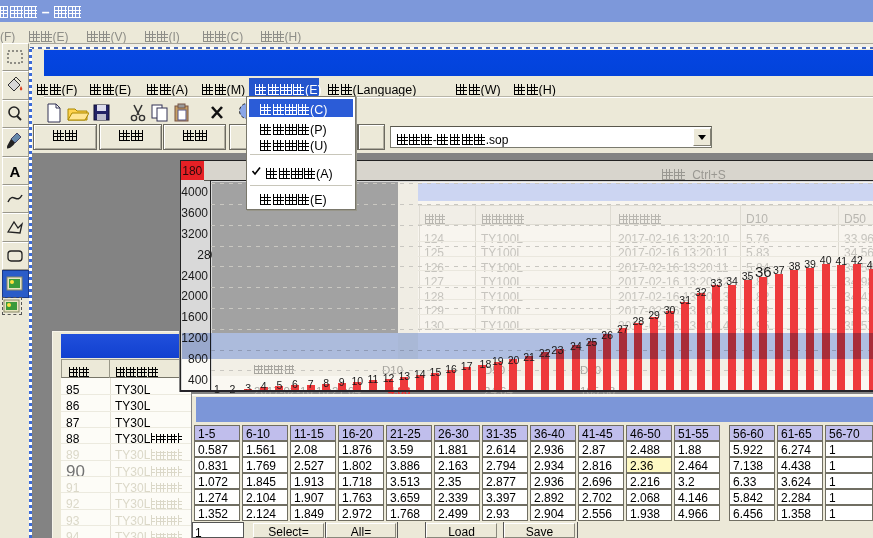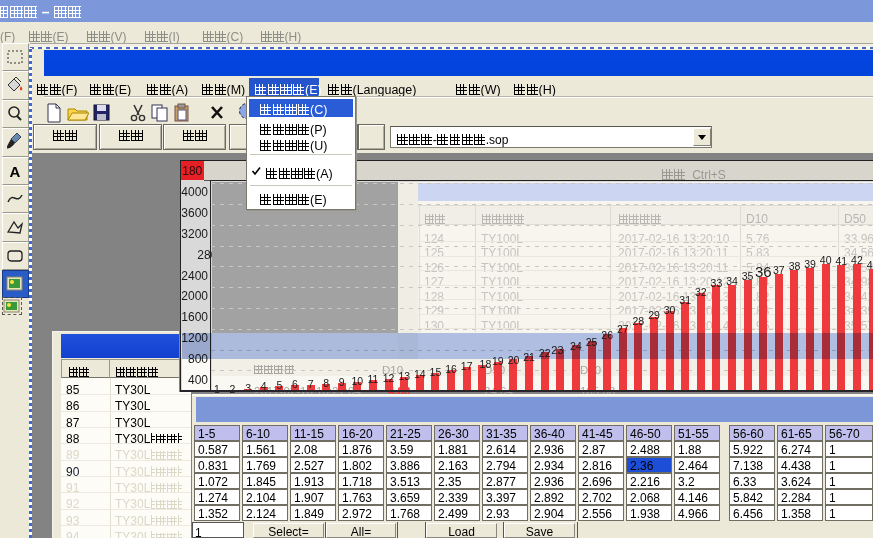--- a/index.html
+++ b/index.html
@@ -331,21 +331,21 @@
 <div class="ab" style="left:9px;top:79.55000000000001px;width:130px;height:1px;background:#eceadf"></div>
 <div class="ab" style="left:14px;top:81.69999999999999px;"><span style="font-size:12px;color:#000">87</span></div>
 <div class="ab" style="left:63px;top:81.69999999999999px;"><span style="font-size:12px;color:#000">TY30L</span></div>
 <div class="ab" style="left:9px;top:95.89999999999998px;width:130px;height:1px;background:#eceadf"></div>
 <div class="ab" style="left:14px;top:98.05000000000001px;"><span style="font-size:12px;color:#000">88</span></div>
 <div class="ab" style="left:63px;top:98.05000000000001px;"><span style="font-size:12px;color:#000">TY30L<i class="hb"></i><i class="hs"></i><i class="hs"></i><i class="hb"></i></span></div>
 <div class="ab" style="left:9px;top:112.25px;width:130px;height:1px;background:#eceadf"></div>
 <div class="ab" style="left:14px;top:114.39999999999998px;"><span style="font-size:12px;color:#dbd8c8">89</span></div>
 <div class="ab" style="left:63px;top:114.39999999999998px;"><span style="font-size:12px;color:#dbd8c8">TY30L<i class="hb"></i><i class="hs"></i><i class="hs"></i><i class="hb"></i></span></div>
 <div class="ab" style="left:9px;top:128.59999999999997px;width:130px;height:1px;background:#eceadf"></div>
-<div class="ab" style="left:14px;top:130.75px;"><span style="font-size:12px;color:#0f172a">90</span></div>
+<div class="ab" style="left:14px;top:130.75px;"><span style="font-size:17px;color:#737373">90</span></div>
 <div class="ab" style="left:63px;top:130.75px;"><span style="font-size:12px;color:#dbd8c8">TY30L<i class="hb"></i><i class="hs"></i><i class="hs"></i><i class="hb"></i></span></div>
 <div class="ab" style="left:9px;top:144.95px;width:130px;height:1px;background:#eceadf"></div>
 <div class="ab" style="left:14px;top:147.10000000000002px;"><span style="font-size:12px;color:#dbd8c8">91</span></div>
 <div class="ab" style="left:63px;top:147.10000000000002px;"><span style="font-size:12px;color:#dbd8c8">TY30L<i class="hb"></i><i class="hs"></i><i class="hs"></i><i class="hb"></i></span></div>
 <div class="ab" style="left:9px;top:161.3px;width:130px;height:1px;background:#eceadf"></div>
 <div class="ab" style="left:14px;top:163.45000000000005px;"><span style="font-size:12px;color:#dbd8c8">92</span></div>
 <div class="ab" style="left:63px;top:163.45000000000005px;"><span style="font-size:12px;color:#dbd8c8">TY30L<i class="hb"></i><i class="hs"></i><i class="hs"></i><i class="hb"></i></span></div>
 <div class="ab" style="left:9px;top:177.65000000000003px;width:130px;height:1px;background:#eceadf"></div>
 <div class="ab" style="left:14px;top:179.8px;"><span style="font-size:12px;color:#dbd8c8">93</span></div>
 <div class="ab" style="left:63px;top:179.8px;"><span style="font-size:12px;color:#dbd8c8">TY30L<i class="hb"></i><i class="hs"></i><i class="hs"></i><i class="hb"></i></span></div>
@@ -407,21 +407,21 @@
 <div class="ab" style="left:530px;top:488.5px;width:46px;height:16.5px;background:#fff;border:1px solid #706e62;font-size:12px;padding:1px 0 0 3px">2.892</div>
 <div class="ab" style="left:530px;top:504.5px;width:46px;height:16.5px;background:#fff;border:1px solid #706e62;font-size:12px;padding:1px 0 0 3px">2.904</div>
 <div class="ab" style="left:578px;top:424.5px;width:46px;height:16px;background:#c0beec;border:1px solid #706e62;font-size:12px;padding:1px 0 0 3px">41-45</div>
 <div class="ab" style="left:578px;top:440.5px;width:46px;height:16.5px;background:#fff;border:1px solid #706e62;font-size:12px;padding:1px 0 0 3px">2.87</div>
 <div class="ab" style="left:578px;top:456.5px;width:46px;height:16.5px;background:#fff;border:1px solid #706e62;font-size:12px;padding:1px 0 0 3px">2.816</div>
 <div class="ab" style="left:578px;top:472.5px;width:46px;height:16.5px;background:#fff;border:1px solid #706e62;font-size:12px;padding:1px 0 0 3px">2.696</div>
 <div class="ab" style="left:578px;top:488.5px;width:46px;height:16.5px;background:#fff;border:1px solid #706e62;font-size:12px;padding:1px 0 0 3px">2.702</div>
 <div class="ab" style="left:578px;top:504.5px;width:46px;height:16.5px;background:#fff;border:1px solid #706e62;font-size:12px;padding:1px 0 0 3px">2.556</div>
 <div class="ab" style="left:626px;top:424.5px;width:46px;height:16px;background:#c0beec;border:1px solid #706e62;font-size:12px;padding:1px 0 0 3px">46-50</div>
 <div class="ab" style="left:626px;top:440.5px;width:46px;height:16.5px;background:#fff;border:1px solid #706e62;font-size:12px;padding:1px 0 0 3px">2.488</div>
-<div class="ab" style="left:626px;top:456.5px;width:46px;height:16.5px;background:#1d4ed8;border:1px solid #706e62;font-size:12px;padding:1px 0 0 3px">2.36</div>
+<div class="ab" style="left:626px;top:456.5px;width:46px;height:16.5px;background:#fef9c3;border:1px solid #706e62;font-size:12px;padding:1px 0 0 3px">2.36</div>
 <div class="ab" style="left:626px;top:472.5px;width:46px;height:16.5px;background:#fff;border:1px solid #706e62;font-size:12px;padding:1px 0 0 3px">2.216</div>
 <div class="ab" style="left:626px;top:488.5px;width:46px;height:16.5px;background:#fff;border:1px solid #706e62;font-size:12px;padding:1px 0 0 3px">2.068</div>
 <div class="ab" style="left:626px;top:504.5px;width:46px;height:16.5px;background:#fff;border:1px solid #706e62;font-size:12px;padding:1px 0 0 3px">1.938</div>
 <div class="ab" style="left:674px;top:424.5px;width:46px;height:16px;background:#c0beec;border:1px solid #706e62;font-size:12px;padding:1px 0 0 3px">51-55</div>
 <div class="ab" style="left:674px;top:440.5px;width:46px;height:16.5px;background:#fff;border:1px solid #706e62;font-size:12px;padding:1px 0 0 3px">1.88</div>
 <div class="ab" style="left:674px;top:456.5px;width:46px;height:16.5px;background:#fff;border:1px solid #706e62;font-size:12px;padding:1px 0 0 3px">2.464</div>
 <div class="ab" style="left:674px;top:472.5px;width:46px;height:16.5px;background:#fff;border:1px solid #706e62;font-size:12px;padding:1px 0 0 3px">3.2</div>
 <div class="ab" style="left:674px;top:488.5px;width:46px;height:16.5px;background:#fff;border:1px solid #706e62;font-size:12px;padding:1px 0 0 3px">4.146</div>
 <div class="ab" style="left:674px;top:504.5px;width:46px;height:16.5px;background:#fff;border:1px solid #706e62;font-size:12px;padding:1px 0 0 3px">4.966</div>
 <div class="ab" style="left:729px;top:424.5px;width:46px;height:16px;background:#c0beec;border:1px solid #706e62;font-size:12px;padding:1px 0 0 3px">56-60</div>

